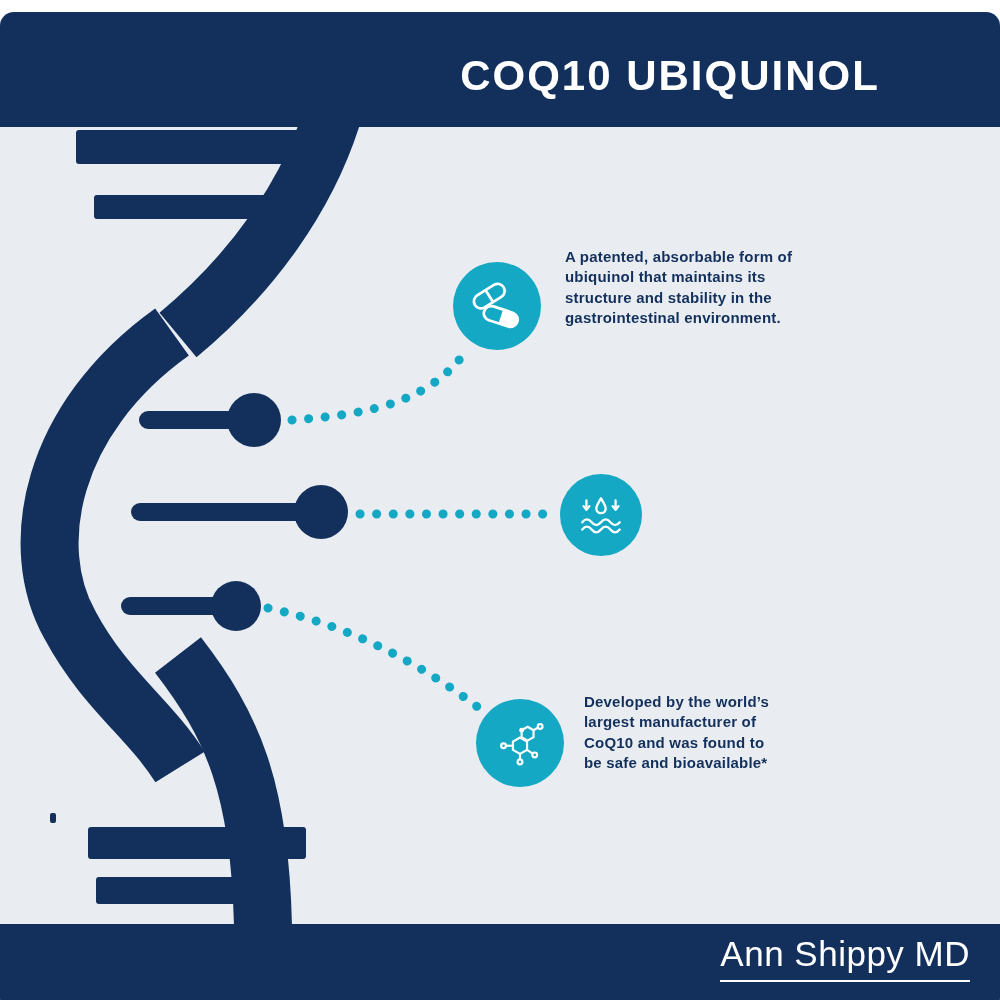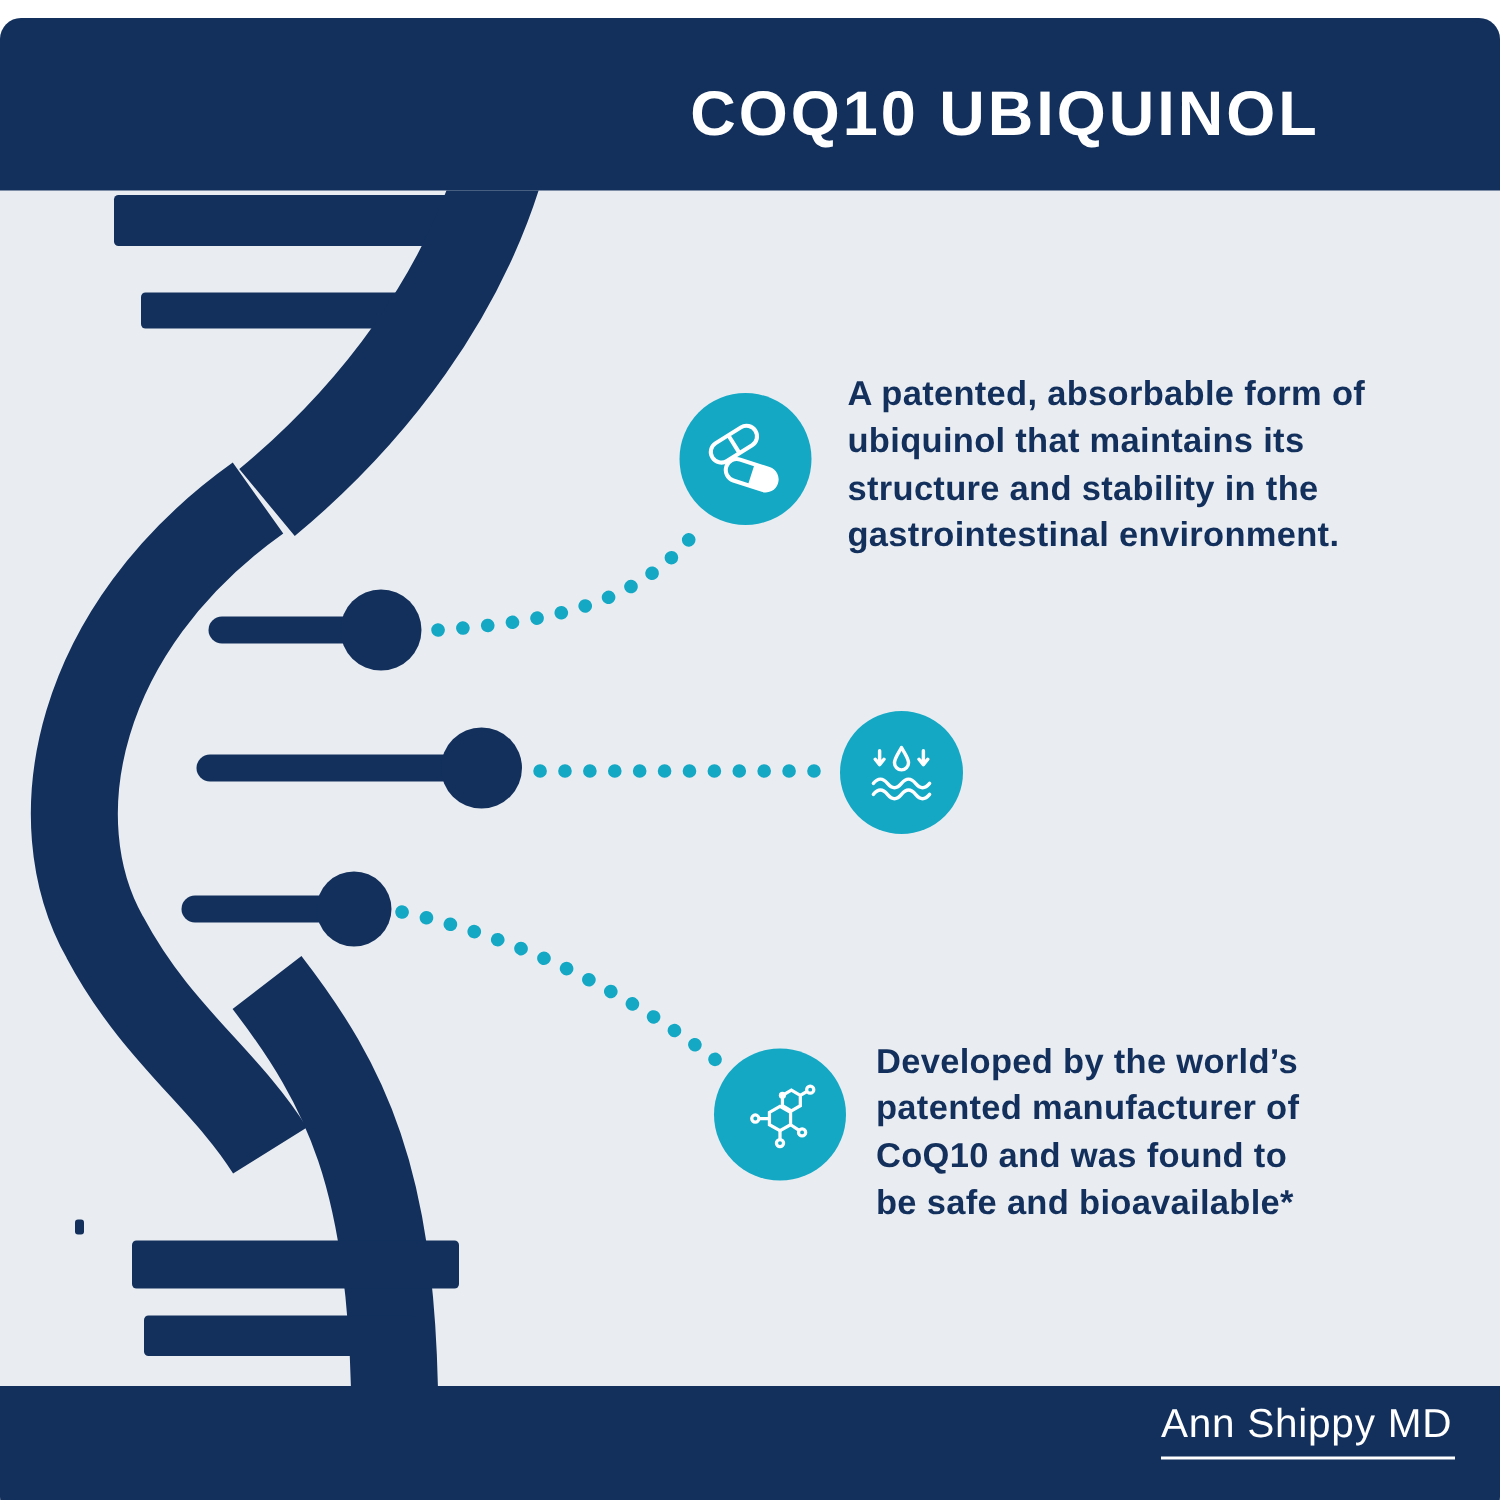--- a/index.html
+++ b/index.html
@@ -24,39 +24,39 @@
     letter-spacing:2px;white-space:nowrap;
   }
   
   .footer-bar{
     position:absolute;left:0;bottom:0;width:1000px;height:88px;
     background:var(--navy);
   }
   .brand-block{
     position:absolute;right:30px;top:10px;color:#ffffff;min-width:196px;
   }
-  .brand-name{font-size:27px;font-weight:400;letter-spacing:0.5px;}
+  .brand-name{font-size:35px;font-weight:400;letter-spacing:0.5px;}
   .footer-divider{border:none;border-top:2px solid #ffffff;margin:6px 0 5px 0;width:100%;}
   .brand-tagline{font-size:17px;font-weight:400;letter-spacing:4px;white-space:nowrap;}
   .registered-mark{font-size:9px;vertical-align:4px;letter-spacing:0;}
   
   .nf{fill:var(--navy);}
   .ns{stroke:var(--navy);fill:none;}
   .dots{stroke:var(--teal);stroke-width:9;stroke-linecap:round;stroke-dasharray:0.1 16.5;fill:none;}
   
   .bubble{
     position:absolute;border-radius:50%;background:var(--teal);
     display:flex;align-items:center;justify-content:center;
   }
   #bubble-1{left:453px;top:250px;width:88px;height:88px;}
   #bubble-2{left:560px;top:462px;width:82px;height:82px;}
   #bubble-3{left:476px;top:687px;width:88px;height:88px;}
   
   .callout-text{
-    position:absolute;color:var(--navy);font-size:23px;font-weight:600;
+    position:absolute;color:var(--navy);font-size:15px;font-weight:600;
     line-height:1.36;white-space:pre-line;letter-spacing:0.2px;
   }
   #callout-text-1{left:565px;top:235px;}
   #callout-text-2{left:655px;top:477px;}
   #callout-text-3{left:584px;top:680px;}
   .art{position:absolute;pointer-events:none;}
 </style>
 </head>
 <body>
 
@@ -135,21 +135,21 @@
         <circle cx="24" cy="41.6" r="2.2"></circle>
         <line x1="30.5" y1="30.3" x2="35.8" y2="33.8"></line>
         <circle cx="37.6" cy="35" r="2.2"></circle>
         <line x1="36.5" y1="12.2" x2="40.8" y2="9.7"></line>
         <circle cx="42.6" cy="8.7" r="2.2"></circle>
         <circle cx="25.5" cy="12.2" r="2.2" fill="#ffffff" stroke="none"></circle>
       </g>
     </svg>
   </div>
   <div class="callout-text" id="callout-text-3">Developed by the world’s
-patented manufacturer of
+largest manufacturer of
 CoQ10 and was found to
 be safe and bioavailable*</div>
 
   <div class="footer-bar">
     <div class="brand-block">
       <div class="brand-name">Ann Shippy MD</div>
       <hr class="footer-divider">
     </div>
   </div>
 

